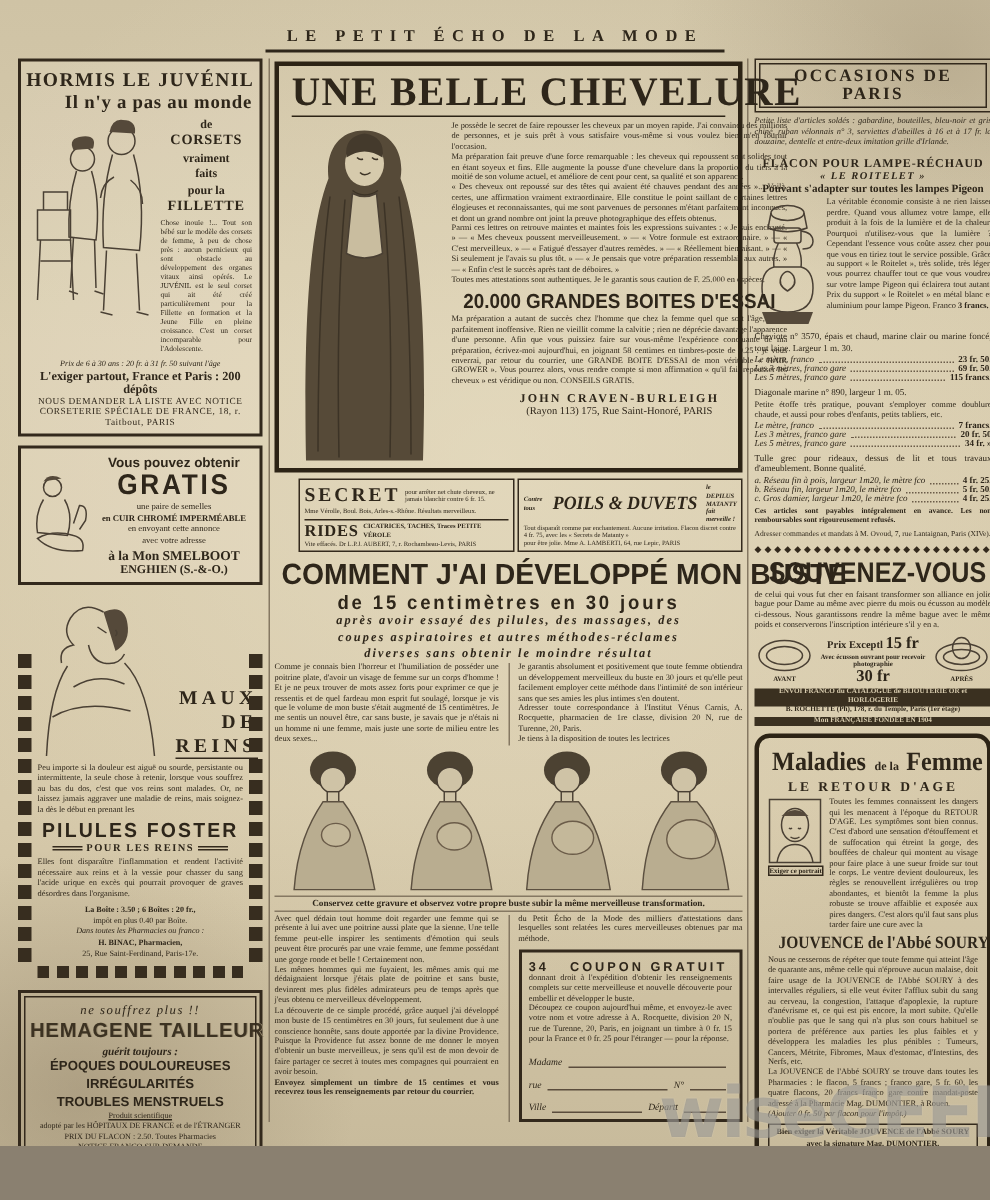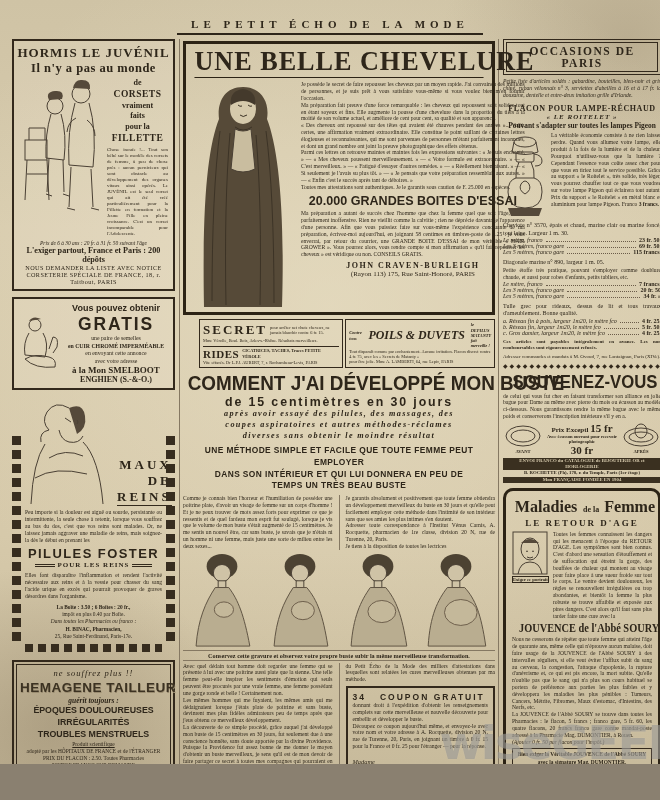--- a/index.html
+++ b/index.html
@@ -19,21 +19,21 @@
   .cR{width:158px;flex:none;}
   .ad{border:2px solid #33291c;padding:4px 5px;margin-bottom:6px;background:rgba(255,250,235,.12);}
   .ctr{text-align:center;}
   .b{font-weight:bold;}
   .i{font-style:italic;}
   .sans{font-family:Liberation Sans, sans-serif;}
   .tiny{font-size:5.6px;line-height:1.22;text-align:justify;}
   
   .juv-t1{font-size:13px;font-weight:bold;letter-spacing:1px;white-space:nowrap;display:flex;align-items:center;gap:4px;justify-content:center;}
   .juv-t1::before,.juv-t1::after{content:"";width:12px;border-top:3px double #33291c;}
-  .juv-t2{font-size:12.5px;font-weight:bold;letter-spacing:.5px;}
+  .juv-t2{font-size:12.5px;font-weight:bold;letter-spacing:.5px;text-align:right;}
   .juv-row{display:flex;margin-top:2px;}
   .juv-right{width:64px;text-align:center;}
   .corsets{font-size:8px;line-height:1.3;font-weight:bold;}
   .corsets .big{font-size:9.5px;letter-spacing:.5px;}
   .juv-small{font-size:5px;line-height:1.2;text-align:justify;margin-top:3px;}
   .juv-price{font-size:5.4px;font-style:italic;text-align:center;margin-top:3px;}
   .juv-bold{font-size:8.2px;font-weight:bold;text-align:center;}
   .juv-caps{font-size:6.2px;text-align:center;letter-spacing:.4px;}
   .gratis-row{display:flex;align-items:center;gap:3px;}
   .gratis-title{font-size:19px;font-weight:900;letter-spacing:2px;font-family:"Liberation Sans",sans-serif;transform:scaleX(.92);}
@@ -311,25 +311,20 @@
           <div class="micro">pour être jolie. Mme A. LAMBERTI, 64, rue Lepic, PARIS</div>
         </div>
       </div>
 
       <div>
         <div class="buste-t">COMMENT J'AI DÉVELOPPÉ MON BUSTE</div>
         <div class="buste-s">de 15 centimètres en 30 jours</div>
         <div class="bital">après avoir essayé des pilules, des massages, des</div>
         <div class="bital">coupes aspiratoires et autres méthodes-réclames</div>
         <div class="bital">diverses sans obtenir le moindre résultat</div>
-        <div class="bmeth">
-          <div>UNE MÉTHODE SIMPLE ET FACILE QUE TOUTE FEMME PEUT EMPLOYER</div>
-          <div>DANS SON INTÉRIEUR ET QUI LUI DONNERA EN PEU DE</div>
-          <div>TEMPS UN TRÈS BEAU BUSTE</div>
-        </div>
         <div class="twocol">
           <div class="tiny">Comme je connais bien l'horreur et l'humiliation de posséder une poitrine plate, d'avoir un visage de femme sur un corps d'homme ! Et je ne peux trouver de mots assez forts pour exprimer ce que je ressentis et de quel fardeau mon esprit fut soulagé, lorsque je vis que le volume de mon buste s'était augmenté de 15 centimètres. Je me sentis un nouvel être, car sans buste, je savais que je n'étais ni un homme ni une femme, mais juste une sorte de milieu entre les deux sexes...</div>
           <div class="col-div"></div>
           <div>
             <div class="tiny">Je garantis absolument et positivement que toute femme obtiendra un développement merveilleux du buste en 30 jours et qu'elle peut facilement employer cette méthode dans l'intimité de son intérieur sans que ses amies les plus intimes s'en doutent.</div>
             <div class="tiny">Adresser toute correspondance à l'Institut Vénus Carnis, A. Rocquette, pharmacien de 1re classe, division 20 N, rue de Turenne, 20, Paris.</div>
             <div class="tiny">Je tiens à la disposition de toutes les lectrices</div>
           </div>
         </div>
         <div class="busts">

